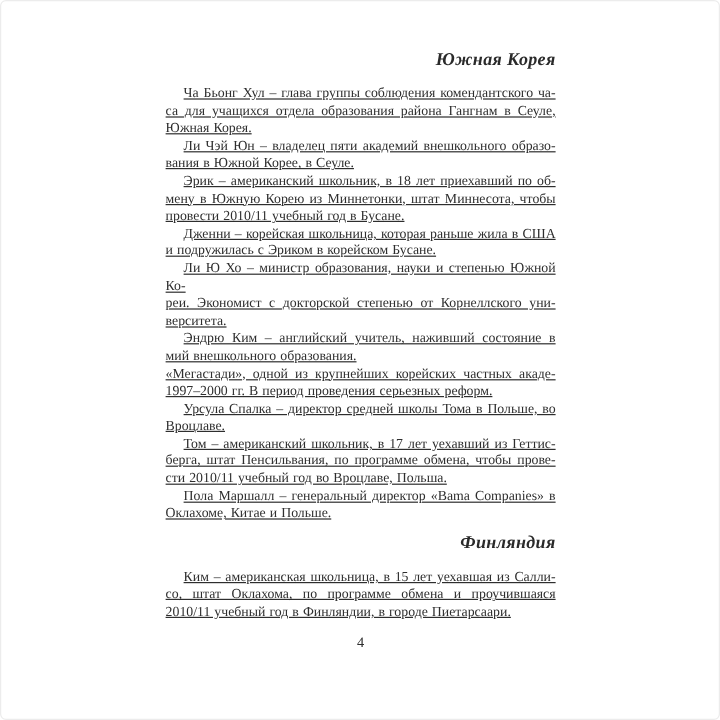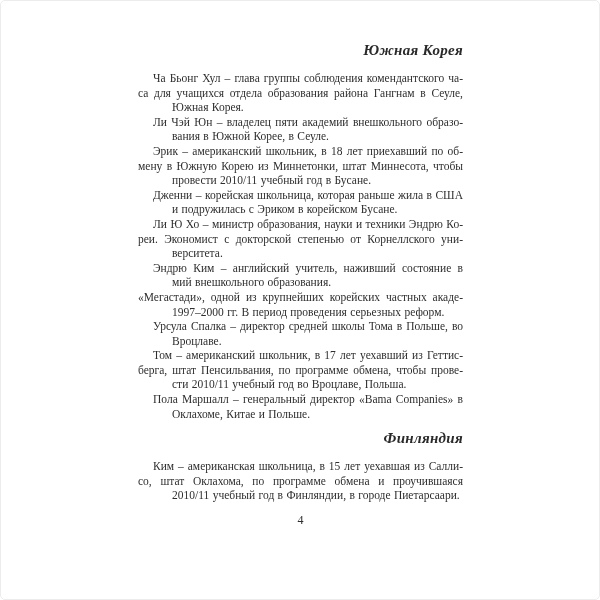--- a/index.html
+++ b/index.html
@@ -21,30 +21,30 @@
     font-size: 15px;
     line-height: 19px;
     font-weight: bold;
     font-style: italic;
     letter-spacing: 0.3px;
     margin: 8px 0 11px 0;
     color: #2a2a2a;
     text-align: right;
   }
   .content section:first-child h2.section-heading { margin-top: 0; }
-  .para { margin: 0; }
+  .para { margin: 0; text-decoration: underline; }
   .line {
     font-size: 11.5px;
     line-height: 14.6px;
     text-align: justify;
     text-align-last: justify;
     word-spacing: 0.5px;
   }
   .line.first { text-indent: 15px; }
-  .line.last { text-align-last: left; margin-left: 34px; }
+  .line.last { text-align-last: left; }
   .page-number {
     margin-top: 10px;
     text-align: center;
     font-size: 12px;
     line-height: 15px;
     color: #2e2e2e;
   }
 </style>
 </head>
 <body>
@@ -65,21 +65,21 @@
         <div class="para">
           <div class="line first">Эрик – американский школьник, в 18 лет приехавший по об-</div>
           <div class="line">мену в Южную Корею из Миннетонки, штат Миннесота, чтобы</div>
           <div class="line last">провести 2010/11 учебный год в Бусане.</div>
         </div>
         <div class="para">
           <div class="line first">Дженни – корейская школьница, которая раньше жила в США</div>
           <div class="line last">и подружилась с Эриком в корейском Бусане.</div>
         </div>
         <div class="para">
-          <div class="line first">Ли Ю Хо – министр образования, науки и техники Эндрю Ко-</div>
+          <div class="line first">Ли Ю Хо – министр образования, науки и степенью Южной Ко-</div>
           <div class="line">реи. Экономист с докторской степенью от Корнеллского уни-</div>
           <div class="line last">верситета.</div>
         </div>
         <div class="para">
           <div class="line first">Эндрю Ким – английский учитель, наживший состояние в</div>
           <div class="line last">мий внешкольного образования.</div>
           <div class="line">«Мегастади», одной из крупнейших корейских частных акаде-</div>
         </div>
       </section>
       <section>

